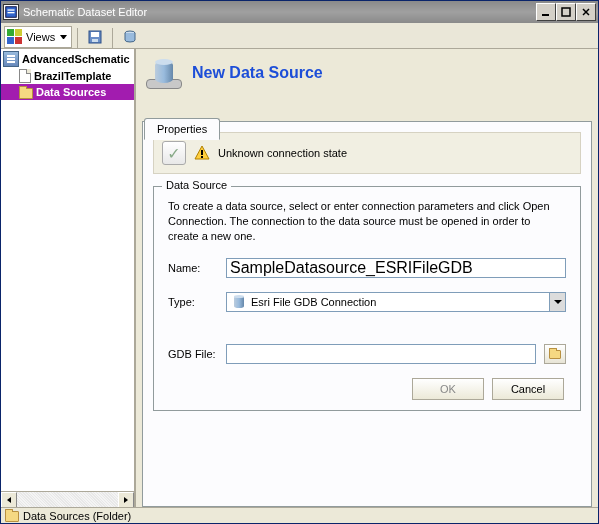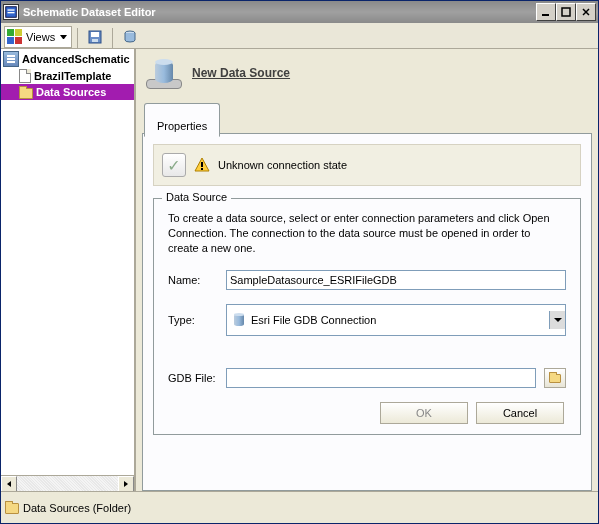--- a/index.html
+++ b/index.html
@@ -1,21 +1,21 @@
 <!DOCTYPE html>
 <html><head>
 <meta charset="utf-8">
 <style>
 * { box-sizing: border-box; margin: 0; padding: 0; font-family: Tahoma, sans-serif; font-size: 11px; }
 body { width: 599px; height: 524px; background: #ece9d8; border: 1px solid #0a246a; display: flex; flex-direction: column; overflow: hidden; }
 
 
 .titlebar { height: 22px; background: linear-gradient(to bottom, #8a8a8a, #a0a0a0 50%, #8a8a8a); display: flex; align-items: center; padding: 0 2px; color: #fff; position: relative; }
 .titlebar .icon { width: 16px; height: 16px; margin-right: 4px; background: #fff; border: 1px solid #333; display: flex; align-items: center; justify-content: center; }
-.titlebar .title { font-weight: bold; color: #fff; flex: 1; }
+.titlebar .title { font-weight: normal; color: #fff; flex: 1; }
 .titlebar .winbtns { display: flex; gap: 0; }
 .titlebar .winbtn { width: 20px; height: 18px; background: #d4d0c8; border: 1px solid #fff; border-right-color: #404040; border-bottom-color: #404040; display: flex; align-items: center; justify-content: center; font-size: 10px; font-family: Arial; cursor: pointer; color: #000; }
 .titlebar .winbtn svg { width: 10px; height: 10px; }
 
 
 .toolbar { height: 26px; background: #eae7d8; border-bottom: 1px solid #aca899; display: flex; align-items: flex-end; padding: 0 3px; gap: 3px; }
 .tb-btn { height: 22px; border: 1px solid transparent; background: transparent; display: flex; align-items: center; padding: 0 3px; gap: 3px; cursor: pointer; }
 .tb-views { border: 1px solid #aca899; background: #fff; padding: 1px 4px 1px 2px; }
 .tb-icon-views { width: 16px; height: 16px; position: relative; }
 .tb-icon-views::before { content: ""; position: absolute; left: 0; top: 0; width: 7px; height: 7px; background: #3a3; }
@@ -47,56 +47,56 @@
 .sb-right span { border-top: 3px solid transparent; border-bottom: 3px solid transparent; border-left: 4px solid #000; }
 .sb-track { flex: 1; background: repeating-linear-gradient(45deg, #e8e8e8 0 1px, #f4f4f4 1px 2px); }
 
 
 .content { flex: 1; background: #ece9d8; display: flex; flex-direction: column; padding: 6px 6px 0 6px; }
 .header { display: flex; align-items: center; gap: 10px; padding: 2px 0 10px 4px; }
 .header-icon { width: 36px; height: 32px; position: relative; }
 .header-icon .cyl { position: absolute; left: 9px; top: 4px; width: 18px; height: 22px; background: linear-gradient(to right, #bcd, #9bd, #68a); border-radius: 9px / 4px; }
 .header-icon .cyl::before { content: ""; position: absolute; top: -2px; left: 0; width: 18px; height: 6px; background: #cde; border-radius: 50%; }
 .header-icon .base { position: absolute; bottom: 0; left: 0; width: 36px; height: 10px; background: #c8c8c8; border: 1px solid #888; border-radius: 4px; }
-.header-title { color: #404040; font-size: 12px; font-weight: bold; text-decoration: underline; }
+.header-title { color: #1d4ed8; font-size: 16px; font-weight: bold; }
 
 
 .tabs { display: flex; padding-left: 2px; position: relative; z-index: 2; }
-.tab { padding: 16px 12px 4px 12px; background: #ece9d8; border: 1px solid #919b9c; border-bottom: none; border-radius: 3px 3px 0 0; cursor: pointer; position: relative; top: 4px; }
+.tab { padding: 4px 12px 4px 12px; background: #ece9d8; border: 1px solid #919b9c; border-bottom: none; border-radius: 3px 3px 0 0; cursor: pointer; position: relative; top: 19px; }
 .tab.active { background: #fcfcfe; border-bottom: 1px solid #fcfcfe; }
 .tab-panel { flex: 1; border: 1px solid #919b9c; background: #fcfcfe; padding: 10px; display: flex; flex-direction: column; gap: 12px; }
 
 .status-row { background: #f1efe2; border: 1px solid #d6d2c2; padding: 8px; display: flex; align-items: center; gap: 8px; }
 .status-check { width: 24px; height: 24px; border: 1px solid #aaa; border-radius: 3px; background: linear-gradient(#fff, #e8e8e8); display:flex;align-items:center;justify-content:center;color:#8a8;font-size:16px; }
 .status-warn { width: 16px; height: 16px; }
 .status-warn svg { width: 16px; height: 16px; }
 
 
 .fieldset { border: 1px solid #919b9c; padding: 12px 14px 10px 14px; position: relative; display: flex; flex-direction: column; gap: 14px; }
 .fieldset .legend { position: absolute; top: -8px; left: 8px; background: #fcfcfe; padding: 0 4px; }
 .fs-desc { line-height: 1.35; padding-right: 10px; }
 .form-row { display: flex; align-items: center; gap: 4px; }
 .form-row label { width: 54px; }
-.form-row input[type=text] { flex: 1; height: 20px; border: 1px solid #7f9db9; padding: 1px 3px; font-size: 11px; }
-.form-row .select { flex: 1; height: 32px; border: 1px solid #7f9db9; background: #fff; display: flex; align-items: center; }
+.form-row input[type=text] { flex: 1; height: 20px; border: 1px solid #7f9db9; padding: 1px 3px; font-size: 16px; }
+.form-row .select { flex: 1; height: 20px; border: 1px solid #7f9db9; background: #fff; display: flex; align-items: center; }
 .sel-icon { width: 16px; height: 16px; margin: 0 4px; position: relative; }
 .sel-icon .cyl { position: absolute; left: 3px; top: 2px; width: 10px; height: 12px; background: linear-gradient(to right, #bcd, #9bd, #68a); border-radius: 5px / 2px; }
 .sel-icon .cyl::before { content:""; position:absolute; top:-1px;left:0;width:10px;height:3px;background:#cde;border-radius:50%; }
 .sel-caret { width: 16px; height: 18px; background: #dcdcdc; border-left: 1px solid #7f9db9; display:flex;align-items:center;justify-content:center; }
 .sel-caret span { border-left: 4px solid transparent; border-right: 4px solid transparent; border-top: 4px solid #000; }
 .sel-text { flex: 1; }
 .browse-btn { width: 22px; height: 20px; border: 1px solid #aca899; background: linear-gradient(#fff,#e8e5d6); display:flex;align-items:center;justify-content:center; cursor:pointer; margin-left: 4px; }
 .browse-btn .ti-folder { margin-top: 2px; width:12px; height:9px; }
 
 .btn-row { display: flex; justify-content: flex-end; gap: 8px; padding-right: 2px; }
-.btn { width: 88px; height: 22px; border: 1px solid #aca899; background: linear-gradient(#fff, #ece9d8); cursor: pointer; }
+.btn { width: 72px; height: 22px; border: 1px solid #aca899; background: linear-gradient(#fff, #ece9d8); cursor: pointer; }
 .btn.disabled { color: #888; cursor: default; }
 
 
-.statusbar { height: 32px; background: #ece9d8; border-top: 1px solid #aca899; display: flex; align-items: center; padding: 0 4px; gap: 4px; }
+.statusbar { height: 16px; background: #ece9d8; border-top: 1px solid #aca899; display: flex; align-items: center; padding: 0 4px; gap: 4px; }
 .statusbar .ti-folder { margin-top: 2px; }
 </style>
 </head>
 <body>
 
 <div class="titlebar">
   <span class="icon">
     <svg viewBox="0 0 16 16">
         <rect x="2" y="2" width="12" height="12" fill="#36c" stroke="#003"></rect>
         <rect x="4" y="5" width="8" height="1.5" fill="#fff"></rect>

